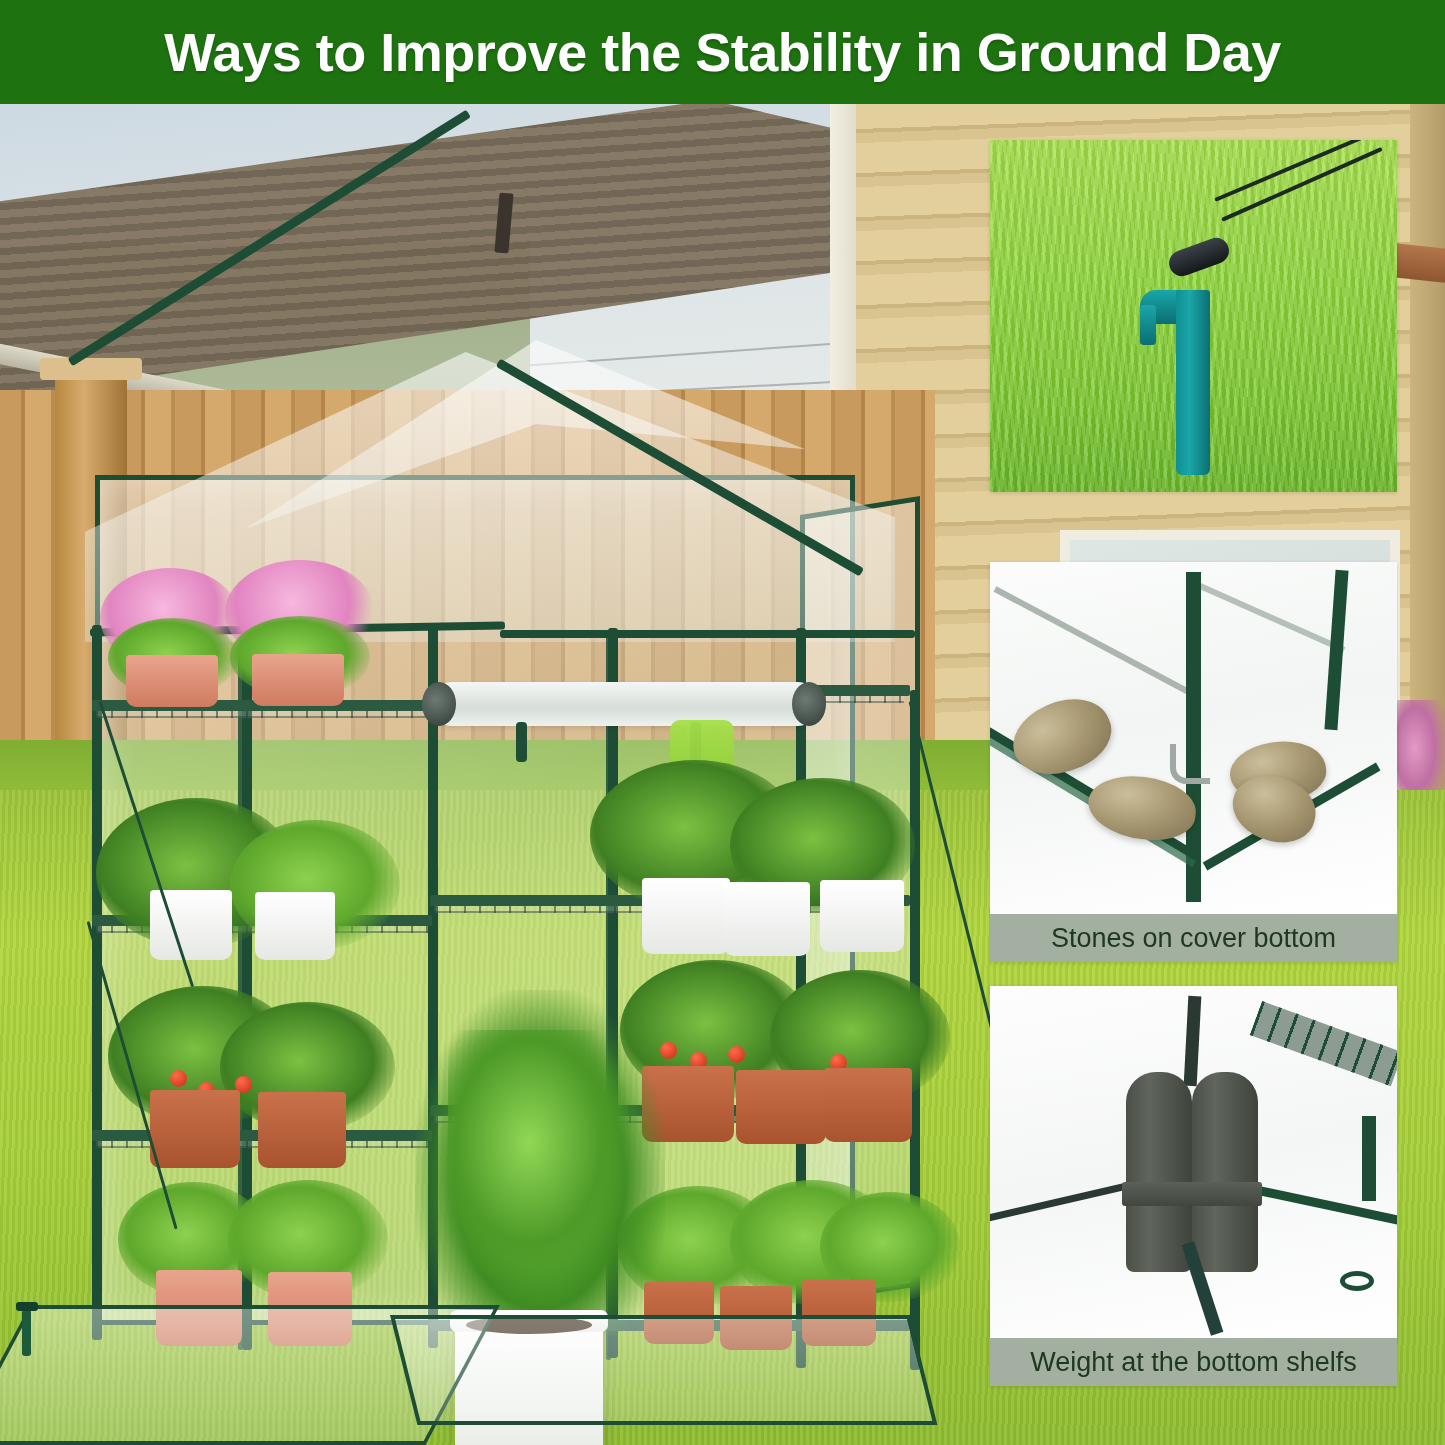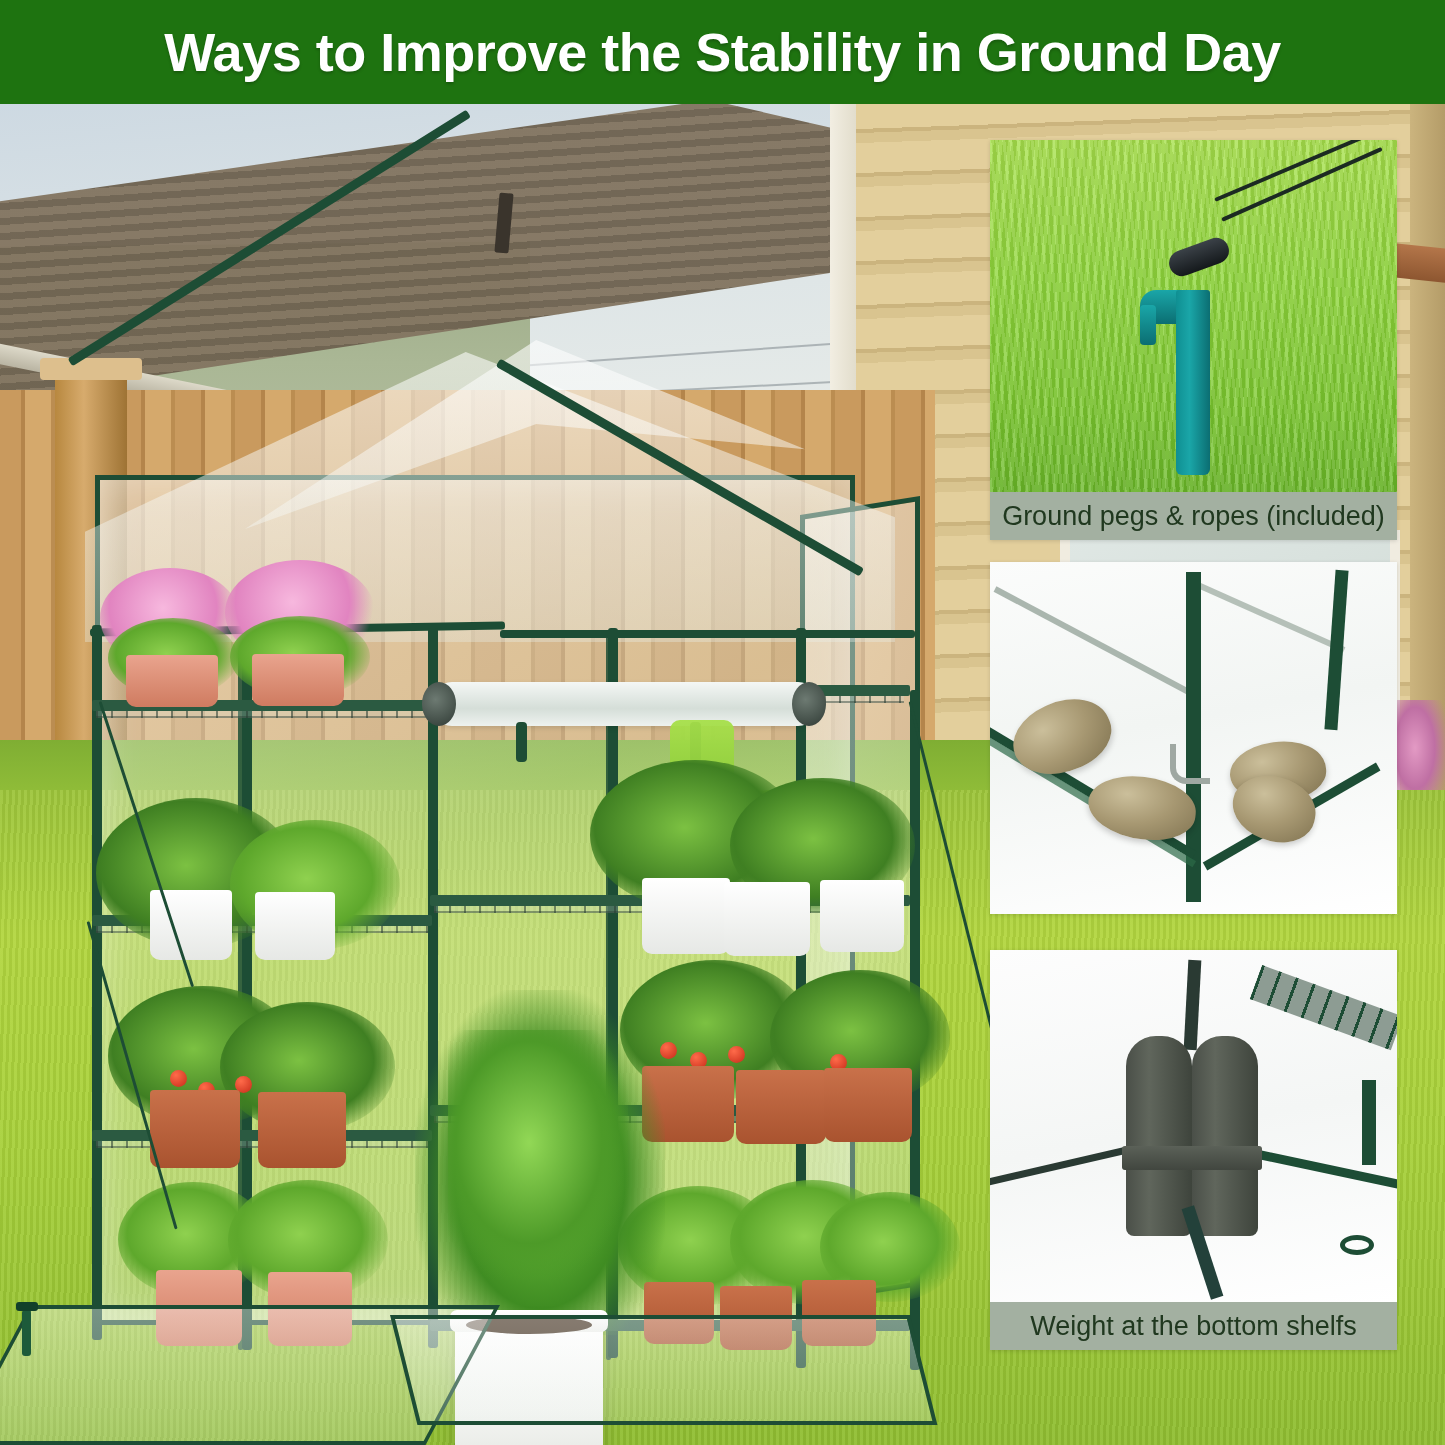--- a/index.html
+++ b/index.html
@@ -294,21 +294,21 @@
   .stone{ position:absolute; border-radius:48% 52% 45% 55%;
     background:radial-gradient(ellipse at 35% 30%, #cbbf9b 0%, #a79872 48%, #7e714f 100%);
     box-shadow:0 3px 6px rgba(0,0,0,.2); }
   .s1{ left:22px; top:140px; width:100px; height:70px; transform:rotate(-24deg);}
   .s2{ left:98px; top:215px; width:108px; height:62px; transform:rotate(6deg);}
   .s3{ left:240px; top:180px; width:96px; height:60px; transform:rotate(-8deg);}
   .s4{ left:242px; top:215px; width:84px; height:64px; transform:rotate(12deg);}
   .gh2-hook{ position:absolute; left:180px; top:182px; width:40px; height:40px;
     border:6px solid #9fa8a2; border-top:none; border-right:none; border-radius:0 0 0 16px;}
 
-  #panel3{ top:950px; }
+  #panel3{ top:986px; }
   #panel3 .panel-photo{ height:352px;
     background:linear-gradient(170deg,#fdfdfd 0%,#f4f6f5 50%,#ffffff 100%); }
   .gh3-pole{ position:absolute; left:196px; top:10px; width:13px; height:90px; background:#2a3a33; transform:rotate(3deg);}
   .gh3-pole2{ position:absolute; left:206px; top:255px; width:13px; height:95px; background:#23413a; transform:rotate(-18deg);}
   .wbag{ position:absolute; top:86px; width:66px; height:200px;
     background:linear-gradient(90deg,#4a4f48 0%,#60665c 35%,#3e443c 100%); border-radius:30px 30px 8px 8px;}
   .wbag.l{ left:136px;} .wbag.r{ left:202px;}
   .wstrap{ position:absolute; left:132px; top:196px; width:140px; height:24px;
     background:linear-gradient(180deg,#5b6158,#41463f); border-radius:3px;}
   .gh3-shelf{ position:absolute; left:266px; top:14px; width:150px; height:36px;
@@ -481,39 +481,39 @@
 
   <div class="panel" id="panel1">
     <div class="panel-photo">
       <div class="rope1"></div>
       <div class="rope2"></div>
       <div class="cordlock"></div>
       <div class="peg-hook"></div>
       <div class="peg-hook2"></div>
       <div class="peg-big"></div>
     </div>
-    <div class="panel-cap">
-      <span>Ground pegs &amp; ropes (included)</span>
-    </div>
   </div>
 
   <div class="panel" id="panel2">
     <div class="panel-photo">
       <div class="gh2-diag"></div>
       <div class="gh2-diag2"></div>
       <div class="gh2-pole"></div>
       <div class="gh2-vpost"></div>
       <div class="gh2-left-edge"></div>
       <div class="gh2-left-edge2"></div>
       <div class="gh2-right-edge"></div>
       <div class="gh2-hook"></div>
       <div class="stone s1"></div>
       <div class="stone s2"></div>
       <div class="stone s3"></div>
       <div class="stone s4"></div>
+    </div>
+    <div class="panel-cap">
+      <span>Stones on cover bottom</span>
     </div>
   </div>
 
   <div class="panel" id="panel3">
     <div class="panel-photo">
       <div class="gh3-shelf"></div>
       <div class="gh3-post"></div>
       <div class="gh3-bar2"></div>
       <div class="gh3-pole"></div>
       <div class="gh3-bar"></div>

